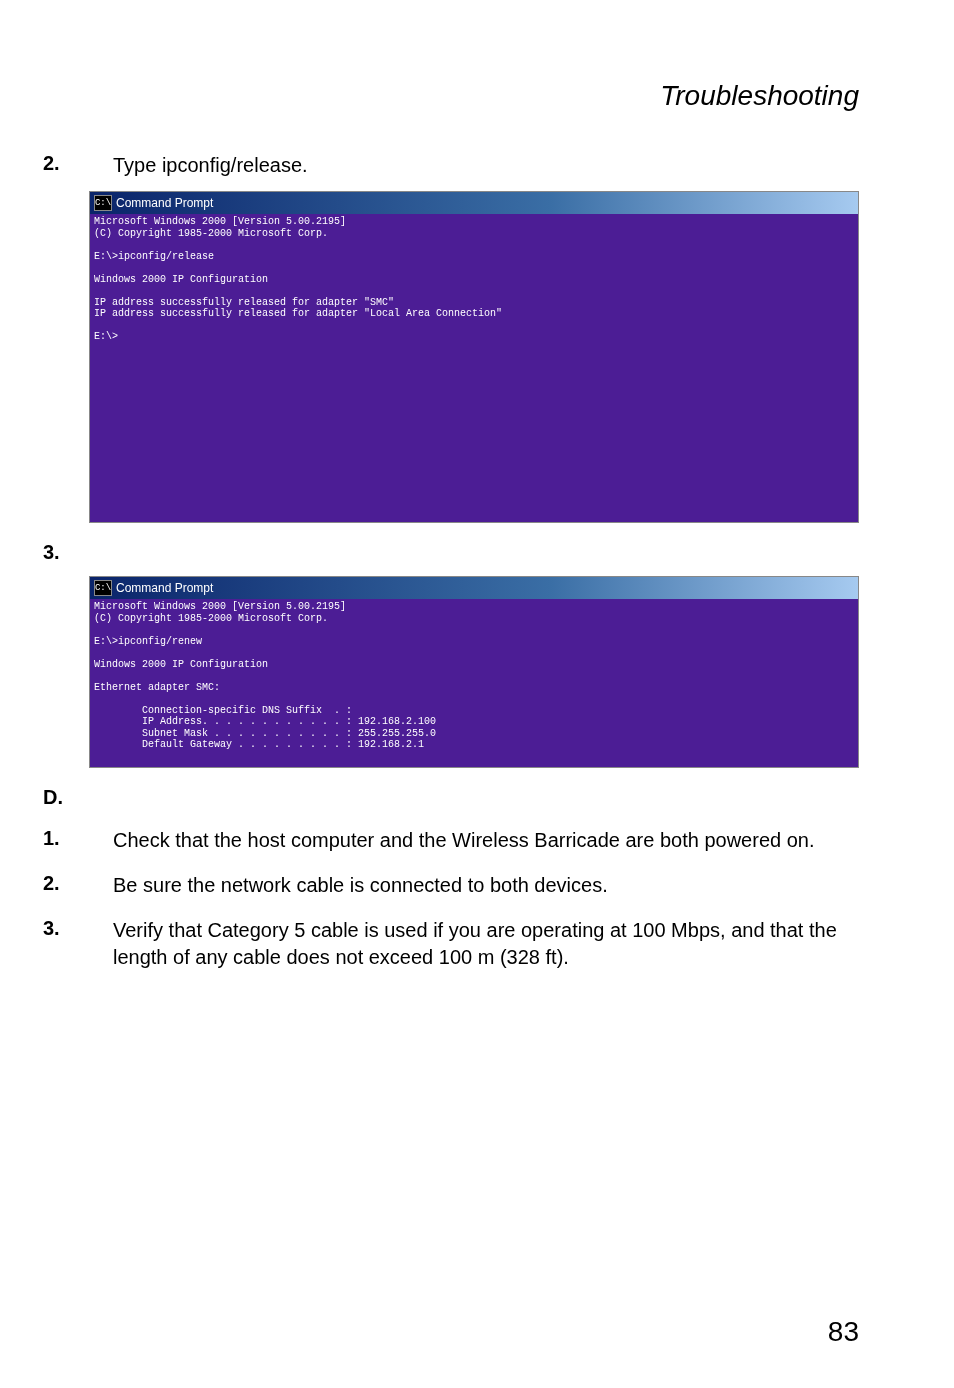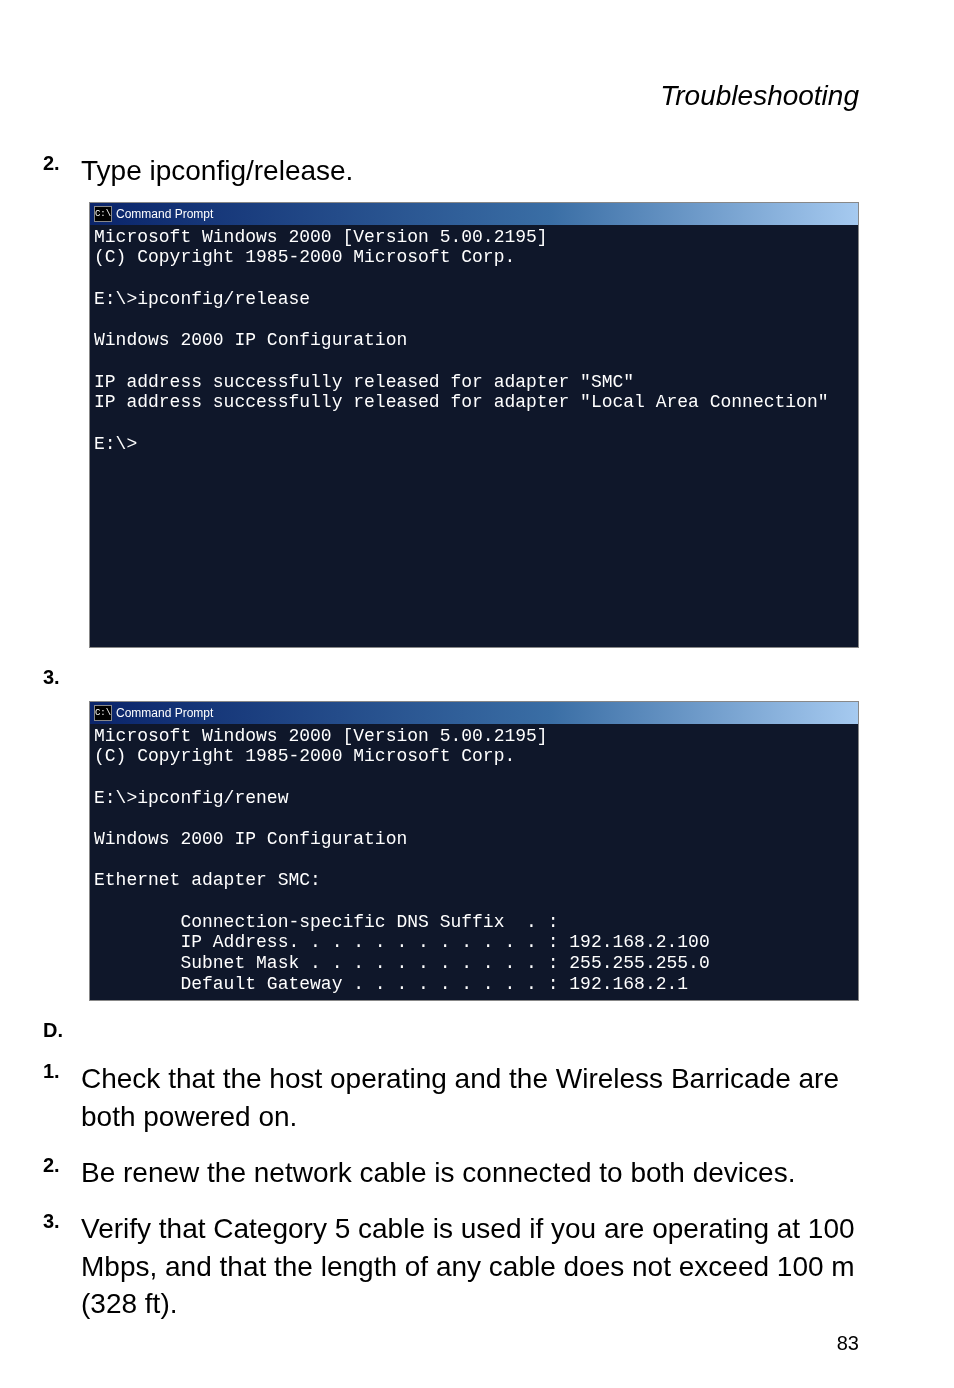--- a/index.html
+++ b/index.html
@@ -27,22 +27,23 @@
     display: flex;
     margin: 18px 0 12px 0;
   }
   .ol-num {
     width: 38px;
     font-weight: bold;
     font-size: 20px;
     flex: 0 0 38px;
   }
   .ol-txt {
-    font-size: 28px;
+    font-size: 20px;
     line-height: 1.35;
+    margin-left: 32px;
   }
   .ol-txt.bold {
     font-weight: bold;
   }
   .terminal-wrapper {
     margin: 12px 0 18px 46px;
     border: 1px solid #888;
     background: #000;
     box-shadow: inset 0 0 0 1px #333;
   }
@@ -66,40 +67,40 @@
     font-size: 9px;
     font-family: "Courier New", monospace;
     margin-right: 4px;
   }
   .titlebar-text {
     color: #fff;
     font-size: 12px;
     font-weight: normal;
   }
   .terminal-body {
-    background: #0f172a;
+    background: #4c1d95;
     color: #fff;
     font-family: "Lucida Console", "Courier New", monospace;
-    font-size: 18px;
+    font-size: 10px;
     line-height: 1.15;
     padding: 2px 4px 6px 4px;
     white-space: pre;
     overflow: hidden;
   }
   .term1 .terminal-body {
     min-height: 300px;
   }
   .term2 .terminal-body {
     min-height: 160px;
   }
   .page-num {
     position: absolute;
     bottom: 40px;
     right: 95px;
-    font-size: 20px;
+    font-size: 28px;
   }
 </style>
 </head>
 <body>
 
 <div class="page">
 
   <div class="section-title">Troubleshooting</div>
 
   <div class="ol-item">
@@ -158,26 +159,26 @@
         Subnet Mask . . . . . . . . . . . : 255.255.255.0
         Default Gateway . . . . . . . . . : 192.168.2.1</div>
   </div>
 
   <div class="ol-item">
     <div class="ol-num">D.</div>
   </div>
 
   <div class="ol-item">
     <div class="ol-num">1.</div>
-    <div class="ol-txt">Check that the host operating and the Wireless Barricade are both powered on.</div>
+    <div class="ol-txt">Check that the host computer and the Wireless Barricade are both powered on.</div>
   </div>
 
   <div class="ol-item">
     <div class="ol-num">2.</div>
-    <div class="ol-txt">Be renew the network cable is connected to both devices.</div>
+    <div class="ol-txt">Be sure the network cable is connected to both devices.</div>
   </div>
 
   <div class="ol-item">
     <div class="ol-num">3.</div>
     <div class="ol-txt">Verify that Category 5 cable is used if you are operating at 100 Mbps, and that the length of any cable does not exceed 100 m (328 ft).</div>
   </div>
 
   <div class="page-num">83</div>
 
 </div>

